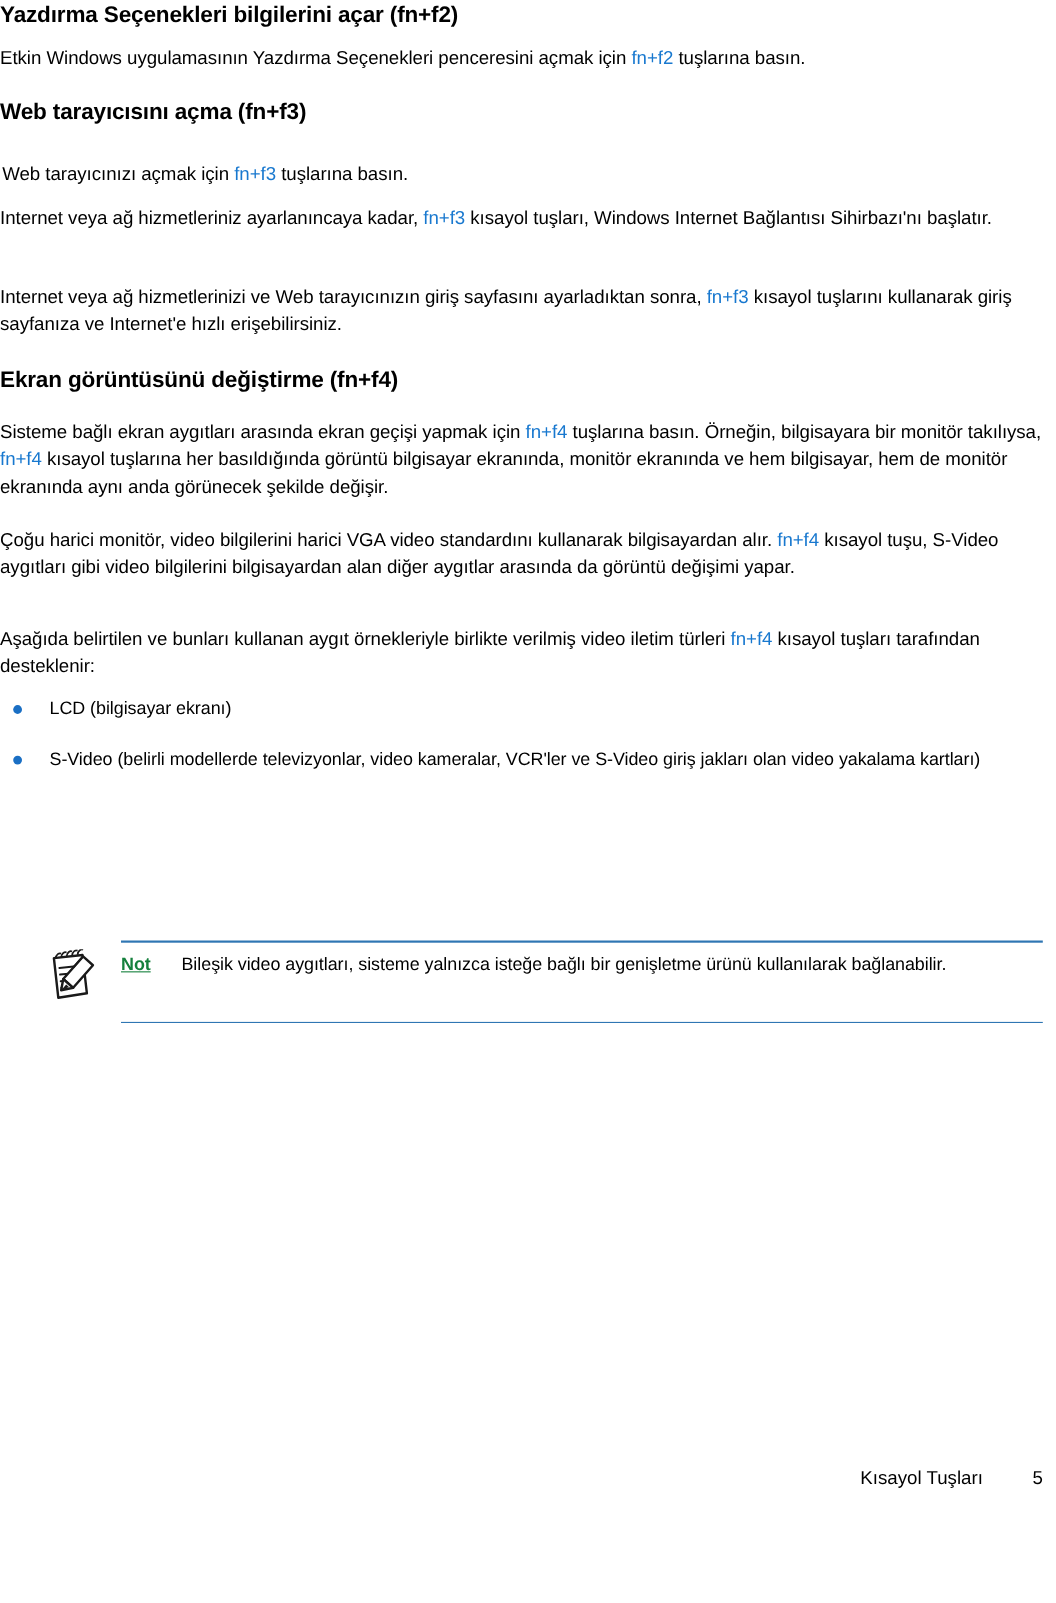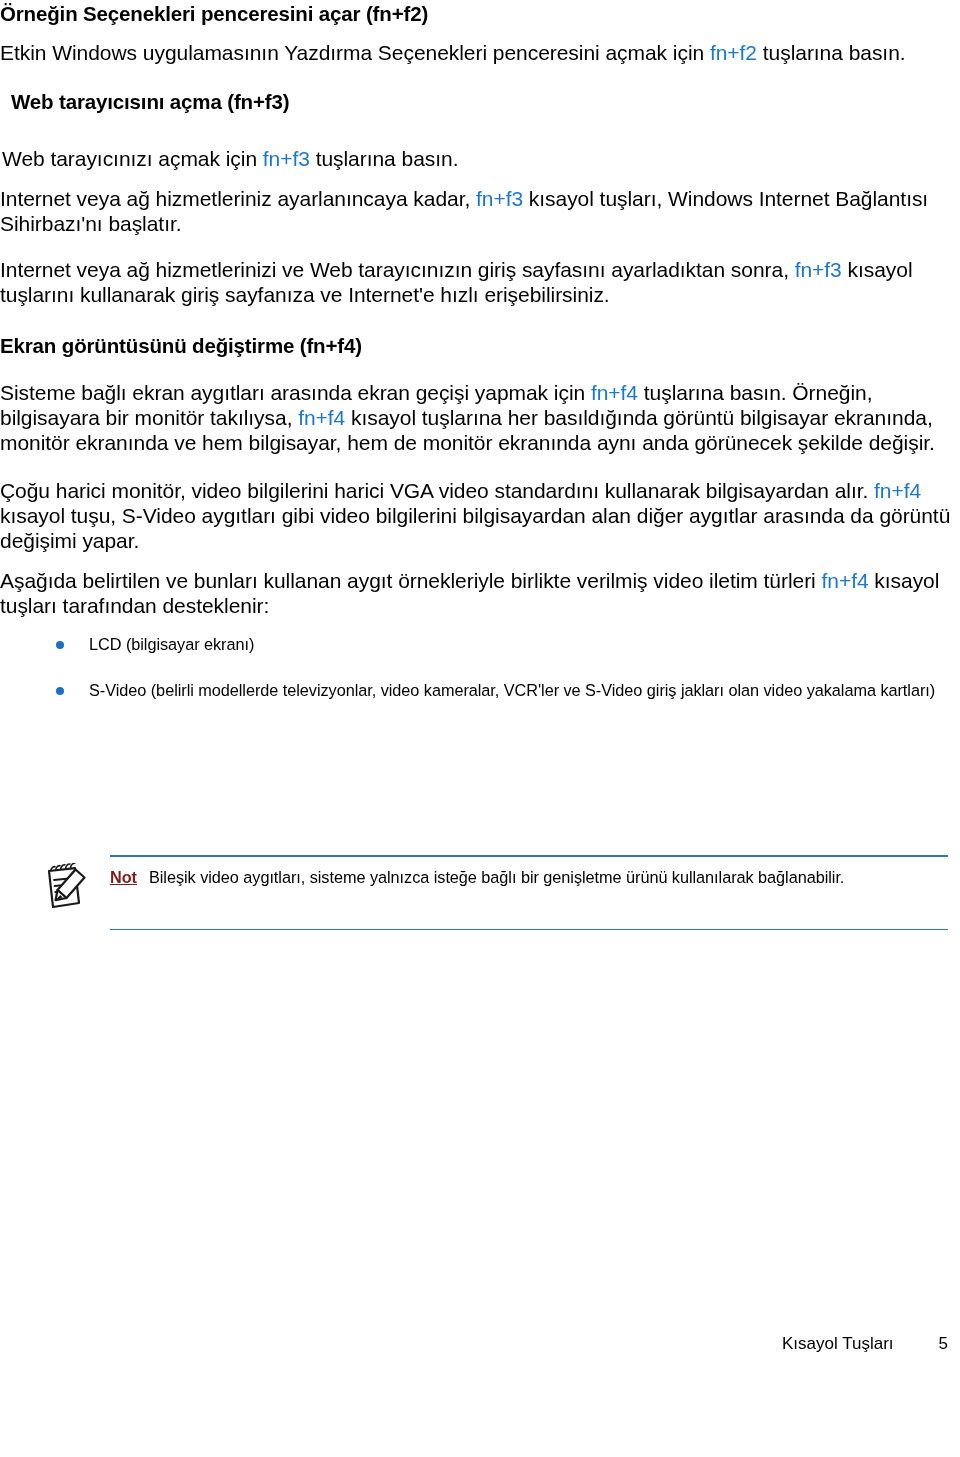--- a/index.html
+++ b/index.html
@@ -33,37 +33,37 @@
   h2.heading {
     font-size: 20.5px;
     font-weight: bold;
     line-height: 1.2;
     margin: 0;
     padding: 0;
     letter-spacing: -0.15px;
     color: #000;
   }
   p.body-text {
-    font-size: 21px;
+    font-size: 17px;
     line-height: 25px;
     margin: 0;
     padding: 0;
     color: #000;
     letter-spacing: -0.05px;
   }
   .kbd {
     color: #1878cf;
   }
   
   .blk { position: absolute; }
 
   #h-print       { left: 0px;  top: 2px;   width: 940px; }
   #p-print       { left: 0px;  top: 40px;  width: 952px; }
 
-  #h-web         { left: 0px;  top: 90px;  width: 940px; padding-left: 11px; }
+  #h-web         { left: 0px;  top: 90px;  width: 940px; }
   #p-web1        { left: 2px;  top: 146px; width: 952px; }
   #p-web2        { left: 0px;  top: 186px; width: 946px; }
   #p-web3        { left: 0px;  top: 257px; width: 930px; }
 
   #h-screen      { left: 0px;  top: 334px; width: 940px; }
   #p-screen1     { left: 0px;  top: 380px; width: 952px; }
   #p-screen2     { left: 0px;  top: 478px; width: 952px; }
   #p-screen3     { left: 0px;  top: 568px; width: 940px; }
 
   ul.bullets {
@@ -75,21 +75,20 @@
     padding: 0;
     list-style: none;
   }
   ul.bullets li {
     position: relative;
     padding-left: 45px;
     font-size: 16.3px;
     line-height: 25px;
     margin-bottom: 21px;
     letter-spacing: -0.05px;
-    margin-left: 44px;
   }
   ul.bullets li:last-child { margin-bottom: 0; }
   ul.bullets li .dot {
     position: absolute;
     left: 12px;
     top: 9px;
     width: 8px;
     height: 8px;
     border-radius: 50%;
     background: #1a6fc4;
@@ -120,23 +119,23 @@
     width: 46px;
     height: 50px;
   }
   .note .note-text {
     font-size: 16.3px;
     line-height: 25px;
     letter-spacing: -0.05px;
     padding-right: 2px;
   }
   .note .note-label {
-    color: #7f1d1d;
+    color: #15803d;
     font-weight: bold;
-    margin-right: 12px;
+    margin-right: 28px;
     text-decoration: underline;
   }
 
   
   .footer {
     position: absolute;
     left: 0;
     top: 1334px;
     width: 948px;
     text-align: right;
@@ -145,21 +144,21 @@
   }
   .footer .ftitle { margin-right: 45px; }
   .footer .fpage  { }
 </style>
 </head>
 <body>
 
 <div class="page">
   <div class="content">
 
-    <h2 class="heading blk" id="h-print">Örneğin Seçenekleri penceresini açar (fn+f2)</h2>
+    <h2 class="heading blk" id="h-print">Yazdırma Seçenekleri bilgilerini açar (fn+f2)</h2>
 
     <p class="body-text blk" id="p-print"><span>Etkin Windows uygulamasının Yazdırma Seçenekleri penceresini açmak için </span><span class="kbd">fn+f2</span><span> tuşlarına basın.</span></p>
 
     <h2 class="heading blk" id="h-web">Web tarayıcısını açma (fn+f3)</h2>
 
     <p class="body-text blk" id="p-web1"><span>Web tarayıcınızı açmak için </span><span class="kbd">fn+f3</span><span> tuşlarına basın.</span></p>
 
     <p class="body-text blk" id="p-web2"><span>Internet veya ağ hizmetleriniz ayarlanıncaya kadar, </span><span class="kbd">fn+f3</span><span> kısayol tuşları, Windows Internet Bağlantısı Sihirbazı'nı başlatır.</span></p>
 
     <p class="body-text blk" id="p-web3"><span>Internet veya ağ hizmetlerinizi ve Web tarayıcınızın giriş sayfasını ayarladıktan sonra, </span><span class="kbd">fn+f3</span><span> kısayol tuşlarını kullanarak giriş sayfanıza ve Internet'e hızlı erişebilirsiniz.</span></p>

